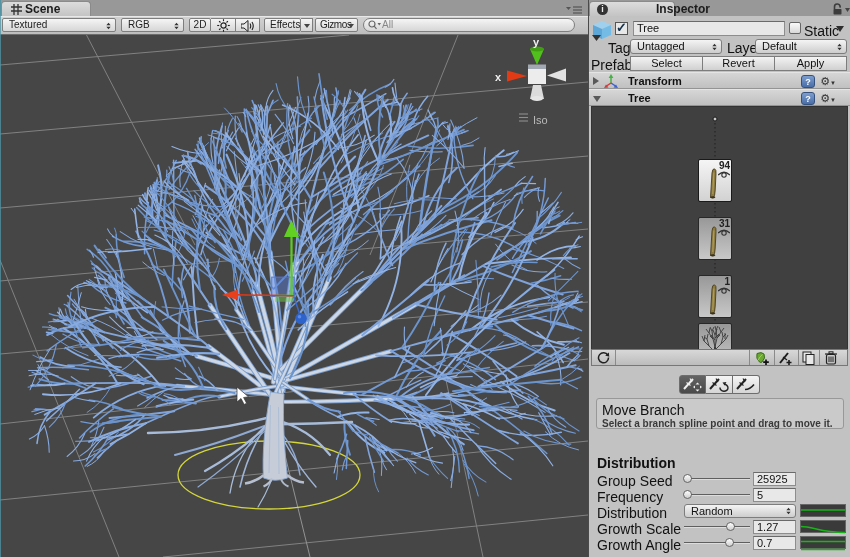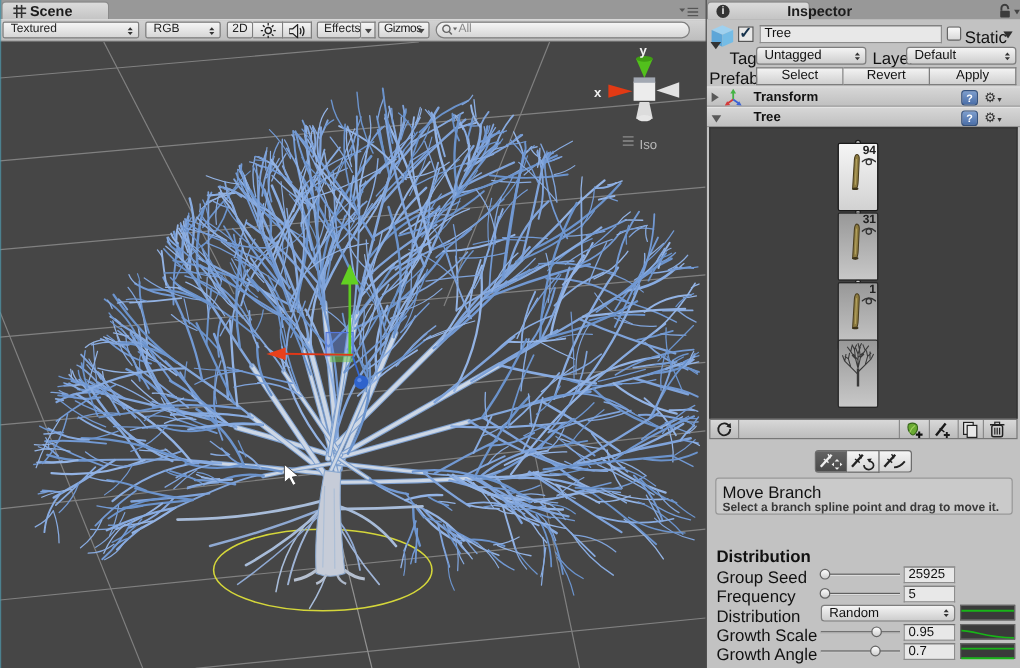--- a/index.html
+++ b/index.html
@@ -25,21 +25,21 @@
 .lbl { position:absolute; font-size:14px; color:#111; }
 .field { position:absolute; background:#e8e8e8; border:1px solid #8d8d8d; border-top-color:#6a6a6a; font-size:11px; color:#111; padding-left:3px; }
 .drop { position:absolute; background:linear-gradient(#f4f4f4,#cdcdcd); border:1px solid #7d7d7d; border-radius:3px; font-size:11px; color:#111; padding-left:6px; }
 .btn { position:absolute; background:linear-gradient(#f3f3f3,#d0d0d0); border:1px solid #7d7d7d; font-size:11px; color:#111; text-align:center; }
 .hdr { position:absolute; left:0; width:261px; height:17px; background:linear-gradient(#d6d6d6,#c0c0c0); border-top:1px solid #e4e4e4; border-bottom:1px solid #949494; }
 .hdr b { font-size:11px; color:#111; position:absolute; left:39px; top:2px; }
 .helpicon { position:absolute; width:14px; height:13px; border-radius:3px; background:linear-gradient(#7d9ece,#4a6ea8); border:1px solid #35527e; color:#fff; font-size:9px; font-weight:bold; text-align:center; line-height:13px; }
 .gear { position:absolute; font-size:11px; color:#333; }
 
 #treecanvas { position:absolute; left:2px; top:88px; width:257px; height:243px; background:#404040; border:1px solid #333; border-bottom:none; }
-.node { position:absolute; left:106px; width:34px; height:57px; border:1px solid #282828; border-radius:2px; background:linear-gradient(#989898,#c8c8c8); }
+.node { position:absolute; left:106px; width:34px; height:43px; border:1px solid #282828; border-radius:2px; background:linear-gradient(#989898,#c8c8c8);margin-top:40px; }
 .nodesel { background:linear-gradient(#f5f5f5,#d2d2d2); border-color:#1a1a1a; }
 .nodenum { position:absolute; right:1px; top:0px; font-size:10px; color:#222; font-weight:bold; }
 #stats { position:absolute; right:8px; top:204px; width:70px; background:rgba(187,187,187,0.92); border:1px solid #8a8a8a; border-radius:3px; font-size:9.5px; font-weight:bold; color:#2a2a2a; padding:2px 4px; line-height:11px; }
 #treetoolbar { position:absolute; left:2px; top:331px; width:257px; height:17px; background:linear-gradient(#d8d8d8,#bcbcbc); border:1px solid #777; }
 
 .togglebtn { position:absolute; top:0; width:27px; height:19px; background:linear-gradient(#f5f5f5,#d5d5d5); border:1px solid #6d6d6d; }
 #helpbox { position:absolute; left:7px; top:380px; width:248px; height:31px; background:#cacaca; border:1px solid #989898; border-radius:3px; }
 .sliderline { position:absolute; height:2px; background:#5f5f5f; border-bottom:1px solid #ddd; }
 .knob { position:absolute; width:9px; height:9px; border-radius:50%; background:linear-gradient(#fdfdfd,#cfcfcf); border:1px solid #666; }
 .curve { position:absolute; left:211px; width:46px; height:13px; background:#3a3a3a; border:1px solid #666; }
@@ -1482,21 +1482,21 @@
       <div class="lbl" style="left:8px;top:487px;">Distribution</div>
       <div class="drop" style="left:95px;top:486px;width:112px;height:14px;">Random<svg class="ud" width="7" height="9" viewBox="0 0 7 9" style="top:2px;">
             <path d="M3.5 0 L6.5 3.5 H0.5 Z M3.5 9 L0.5 5.5 H6.5 Z" fill="#333"></path>
           </svg></div>
       <div class="curve" style="top:486px;"><svg width="44" height="11">
             <path d="M0 2 H44" stroke="#18b418" stroke-width="1.6" fill="none"></path>
           </svg></div>
       <div class="lbl" style="left:8px;top:503px;text-align:right;">Growth Scale</div>
       <div class="sliderline" style="left:95px;top:508px;width:66px;"></div>
       <div class="knob" style="left:137px;top:504px;"></div>
-      <div class="field" style="left:164px;top:502px;width:43px;height:14px;">0.95</div>
+      <div class="field" style="left:164px;top:502px;width:43px;height:14px;">1.27</div>
       <div class="curve" style="top:502px;"><svg width="44" height="11">
             <path d="M0 2.5 C12 2.5 20 8.5 44 8.5" stroke="#18b418" stroke-width="1.4" fill="none"></path>
           </svg></div>
       <div class="lbl" style="left:8px;top:519px;">Growth Angle</div>
       <div class="sliderline" style="left:95px;top:524px;width:66px;"></div>
       <div class="knob" style="left:136px;top:520px;"></div>
       <div class="field" style="left:164px;top:518px;width:43px;height:14px;">0.7</div>
       <div class="curve" style="top:518px;"><svg width="44" height="11">
             <path d="M0 1.5 H44 M0 9.5 H44" stroke="#18b418" stroke-width="1.6" fill="none"></path>
           </svg></div>

